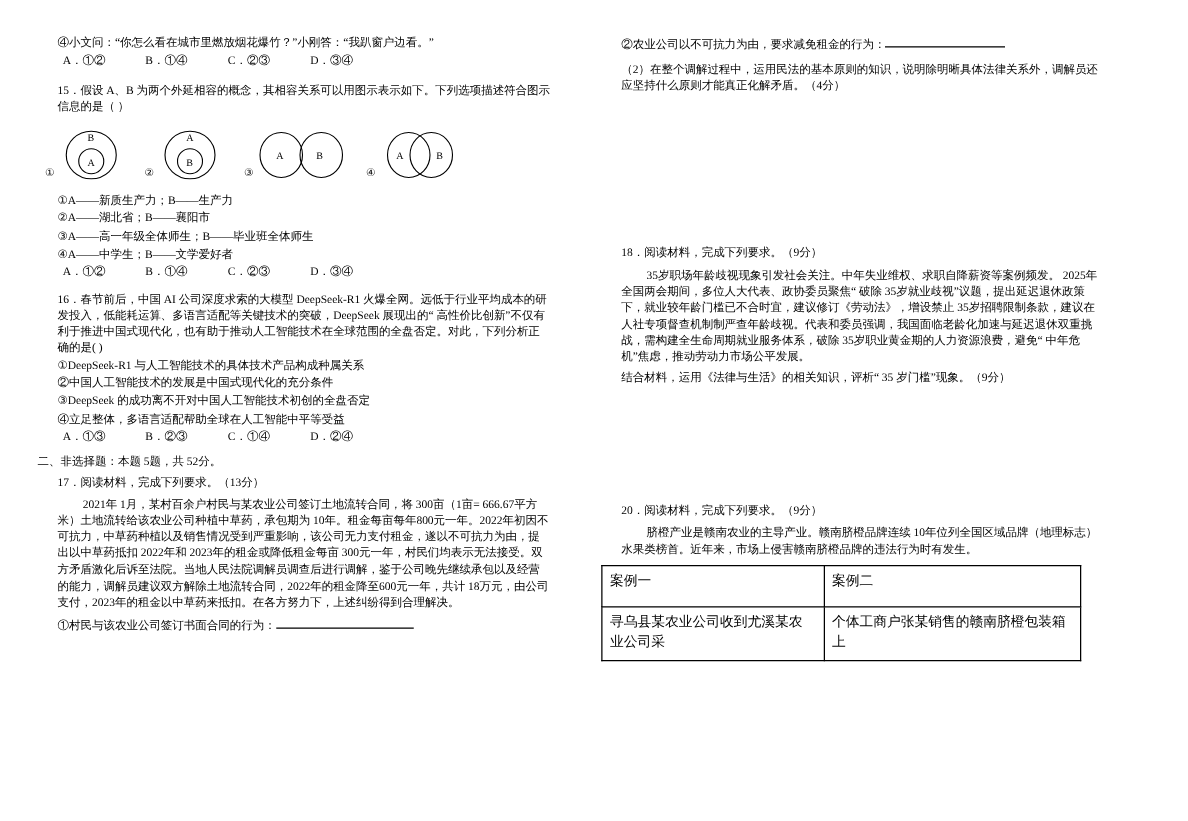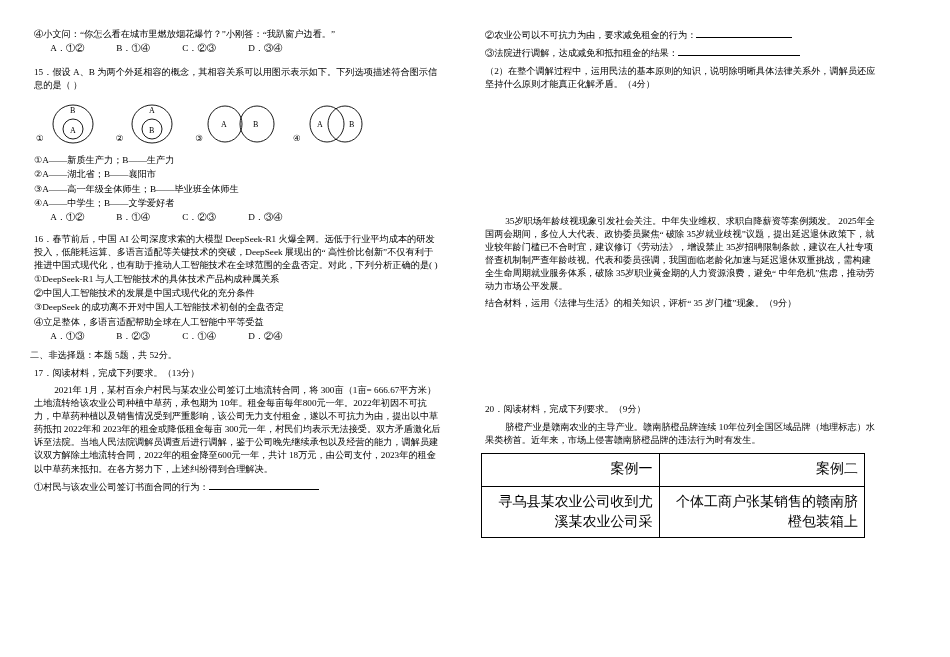--- a/index.html
+++ b/index.html
@@ -29,21 +29,21 @@
     width: 890px;
     height: 620px;
   }
   .col {
     width: 425px;
     box-sizing: border-box;
   }
   .col.left { padding-right: 14px; }
   .col.right { padding-left: 26px; }
   p { margin: 0 0 2px 0; }
-  .q-text { margin: 0 0 1px 4px; }
+  .q-text { margin: 0 0 1px 16px; }
   .opt-row {
     display: flex;
     margin: 1px 0 3px 0;
     padding-left: 2.2em;
   }
   .opt-row span { width: 66px; display: inline-block; }
   .opt-row span:last-child { width: auto; }
   .blk { margin-bottom: 5px; }
   .tight { line-height: 1.42; }
   .small-gap { height: 3px; }
@@ -72,22 +72,21 @@
     vertical-align: baseline;
   }
   .bl-110 { width: 110px; }
   .bl-120 { width: 122px; }
   .bl-95  { width: 96px; }
   .sec-title { margin: 6px 0 4px 0; }
   table.cases {
     border-collapse: collapse;
     width: 384px;
     margin-top: 6px;
-    font-size: 14px;
-    text-align: right;
+    font-size: 11px;
   }
   table.cases td {
     border: 1px solid #000;
     padding: 5px 6px;
     vertical-align: top;
     height: 22px;
   }
   table.cases td.c1 { width: 176px; }
   table.cases td.c2 { width: 206px; margin-left: 16px; }
   .para { text-indent: 2.2em; }
@@ -203,29 +202,29 @@
       </div>
 
     </div>
 
     <div class="col right">
 
       <p class="q-text">
         <span>②农业公司以不可抗力为由，要求减免租金的行为：</span><span class="blank-line bl-95"></span>
       </p>
       <div class="small-gap"></div>
-      <p class="q-text">
-        <span>③法院进行调解，达成减免和抵扣租金的结果：</span><span class="blank-line bl-120"></span>
-      </p>
       <div class="small-gap"></div>
       <p class="q-text tight">（2）在整个调解过程中，运用民法的基本原则的知识，说明除明晰具体法律关系外，调解员还应坚持什么原则才能真正化解矛盾。（4分）</p>
 
       <div style="height:120px"></div>
 
       <div class="blk">
+        <p class="q-text">
+          <span>18．</span><span>阅读材料，完成下列要求。（9分）</span>
+        </p>
         <div class="small-gap"></div>
         <p class="q-text para tight">35岁职场年龄歧视现象引发社会关注。中年失业维权、求职自降薪资等案例频发。 2025年全国两会期间，多位人大代表、政协委员聚焦“ 破除 35岁就业歧视”议题，提出延迟退休政策下，就业较年龄门槛已不合时宜，建议修订《劳动法》，增设禁止 35岁招聘限制条款，建议在人社专项督查机制制严查年龄歧视。代表和委员强调，我国面临老龄化加速与延迟退休双重挑战，需构建全生命周期就业服务体系，破除 35岁职业黄金期的人力资源浪费，避免“ 中年危机”焦虑，推动劳动力市场公平发展。</p>
         <div class="small-gap"></div>
         <p class="q-text tight">结合材料，运用《法律与生活》的相关知识，评析“ 35 岁门槛”现象。（9分）</p>
       </div>
 
       <div style="height:88px"></div>
 
       <div class="blk">
         <p class="q-text">

